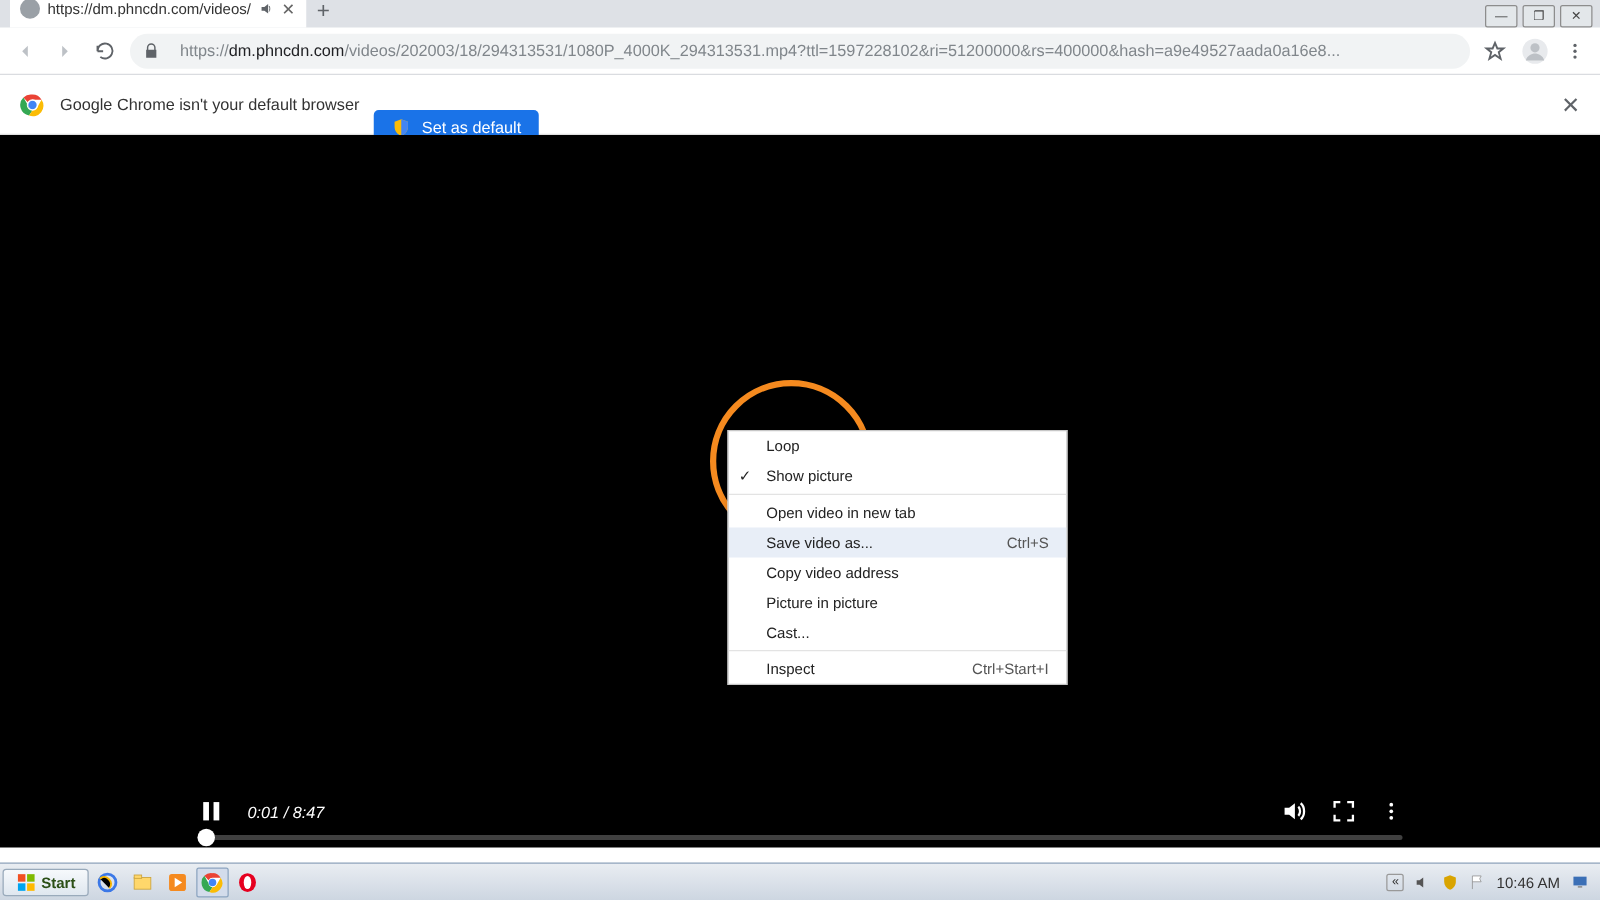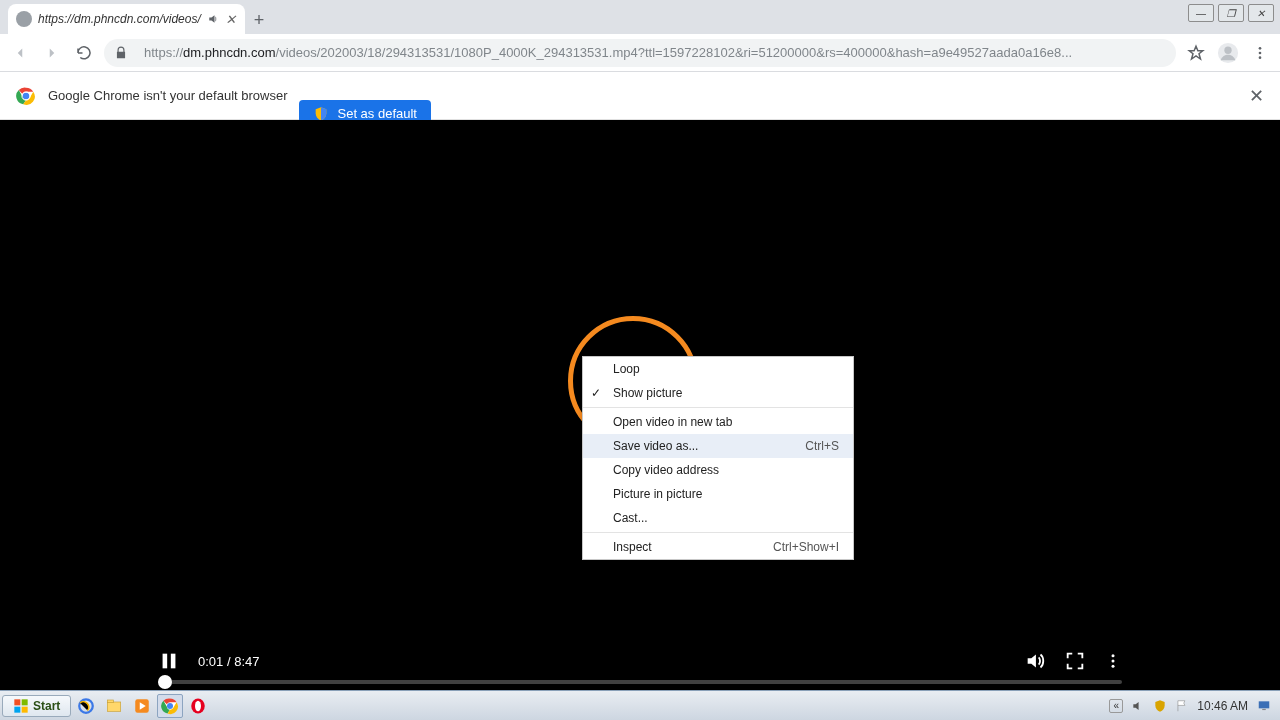--- a/index.html
+++ b/index.html
@@ -1,19 +1,19 @@
 <!DOCTYPE html>
 <html><head>
 <meta charset="utf-8">
 <style>
   * { margin: 0; padding: 0; box-sizing: border-box; font-family: "Segoe UI", Tahoma, sans-serif; }
   body { width: 1280px; height: 720px; overflow: hidden; background: #fff; position: relative; }
 
   
-  .tabstrip { height: 34px; background: #dee1e6; display: flex; align-items: flex-end; position: relative; font-style: italic; }
+  .tabstrip { height: 22px; background: #dee1e6; display: flex; align-items: flex-end; position: relative; }
   .tab { height: 30px; background: #fff; border-radius: 8px 8px 0 0; margin-left: 8px; padding: 0 8px; display: flex; align-items: center; gap: 6px; min-width: 230px; font-size: 12px; color: #333; }
   .tab .favicon { width: 16px; height: 16px; background: #9aa0a6; border-radius: 50%; }
   .tab .mute { width: 12px; height: 12px; }
   .tab .close { width: 12px; height: 12px; color: #666; display:flex;align-items:center;justify-content:center;font-size:13px;}
   .newtab { width: 28px; height: 28px; display: flex; align-items: center; justify-content: center; color: #5f6368; font-size: 18px; }
   .window-controls { position: absolute; right: 6px; top: 4px; display: flex; gap: 4px; }
   .winbtn { width: 26px; height: 18px; border: 1px solid #8d8d8d; border-radius: 2px; display:flex;align-items:center;justify-content:center;font-size:10px;color:#444;background:#e3e7ea;}
 
   
   .toolbar { height: 38px; background: #fff; border-bottom: 1px solid #dadce0; display: flex; align-items: center; padding: 0 8px; gap: 8px; }
@@ -41,21 +41,21 @@
   
   .ctx { position: absolute; left: 582px; top: 236px; width: 272px; background: #fff; border: 1px solid #c7c7c7; box-shadow: 2px 2px 6px rgba(0,0,0,0.3); font-size: 12px; color: #222; }
   .ctx .item { display: flex; align-items: center; padding: 5px 14px 5px 30px; position: relative; }
   .ctx .item.hover { background: #e8eef7; }
   .ctx .item .check { position: absolute; left: 8px; font-size: 12px; }
   .ctx .item .shortcut { margin-left: auto; color: #555; }
   .ctx .sep { height: 1px; background: #e3e3e3; margin: 2px 0; }
 
   
   .vcontrols { position: absolute; left: 158px; right: 158px; bottom: 6px; }
-  .vbar { display: flex; align-items: center; gap: 18px; color: #fff; font-size: 13px; padding: 8px 0;}
+  .vbar { display: flex; align-items: center; gap: 18px; color: #fff; font-size: 13px; padding: 8px 0; font-style: italic;}
   .vbar .spacer { flex: 1; }
   .progress { height: 4px; background: rgba(255,255,255,0.25); position: relative; border-radius: 2px;}
   .progress .thumb { position: absolute; left: 0; top: -5px; width: 14px; height: 14px; background: #fff; border-radius: 50%; }
 
   
   .watermark { position: absolute; right: 50px; bottom: 48px; color: rgba(255,255,255,0.5); font-size: 30px; letter-spacing: 2px; display:flex;align-items:center;gap:8px;font-weight:300;}
   .watermark svg { opacity:0.6; }
 
   
   .taskbar { position: absolute; bottom: 0; left: 0; right: 0; height: 30px; background: linear-gradient(#e9edf2,#cdd6e1); border-top: 1px solid #8aa0b8; display: flex; align-items: center; padding: 0 2px; gap: 2px; font-size: 12px; }
@@ -191,21 +191,21 @@
     </div>
     <div class="item">
       <span>Picture in picture</span>
     </div>
     <div class="item">
       <span>Cast...</span>
     </div>
     <div class="sep"></div>
     <div class="item">
       <span>Inspect</span>
-      <span class="shortcut">Ctrl+Show+I</span>
+      <span class="shortcut">Ctrl+Start+I</span>
     </div>
   </div>
 
 
   <div class="vcontrols">
     <div class="vbar">
       <span>
         <svg width="22" height="22" viewBox="0 0 24 24">
             <rect x="5" y="4" width="5" height="16" fill="#fff"></rect>
             <rect x="14" y="4" width="5" height="16" fill="#fff"></rect>

